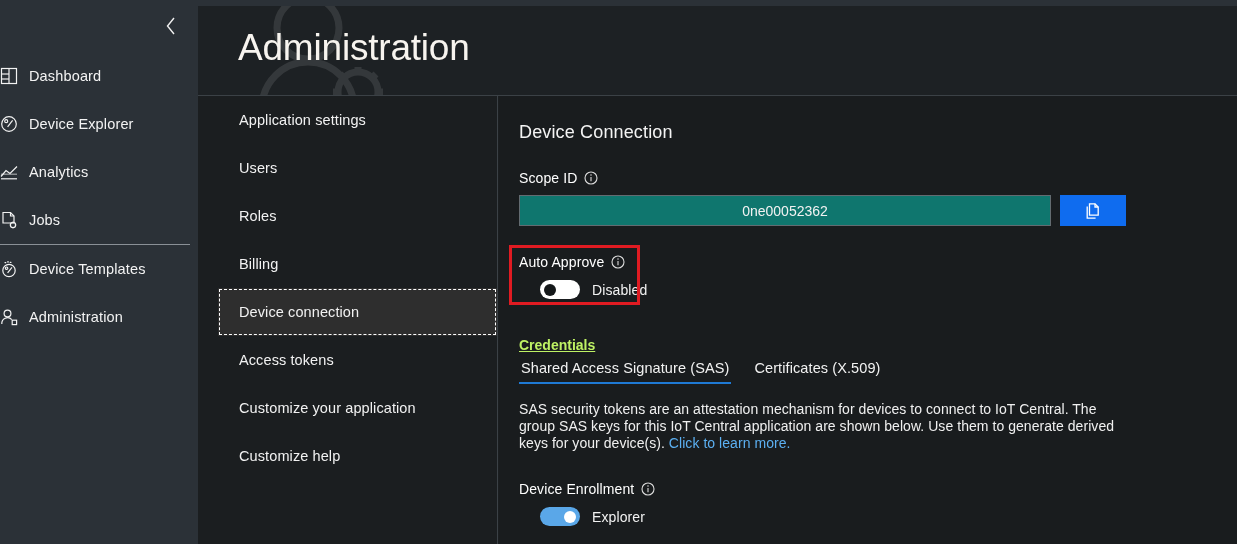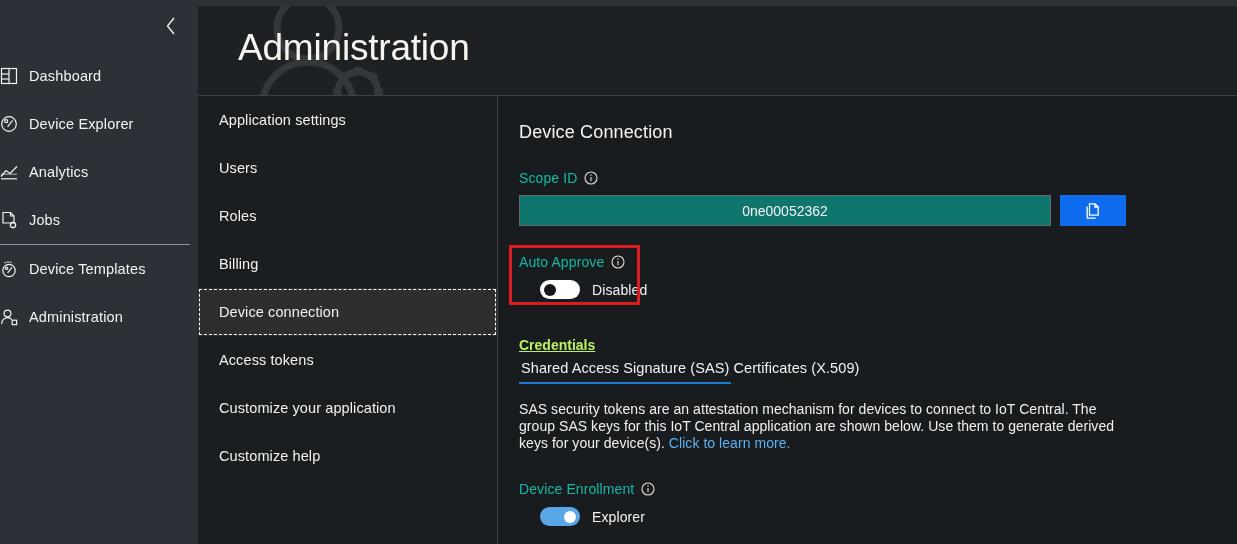--- a/index.html
+++ b/index.html
@@ -136,20 +136,21 @@
   .subnav-item {
     position: relative;
     display: flex;
     align-items: center;
     height: 48px;
     padding-left: 21px;
     font-size: 14.5px;
     color: #f2f2f2;
     cursor: pointer;
     letter-spacing: .1px;
+    margin-left: 20px;
   }
   .subnav-item.active {
     background: #2e2e2e;
     outline: 1px dashed #ffffff;
     outline-offset: -2px;
   }
 
   
   #content {
     position: absolute;
@@ -163,21 +164,21 @@
     font-size: 18px;
     color: #f4f4f4;
     letter-spacing: .15px;
   }
 
   .field-label {
     display: flex;
     align-items: center;
     gap: 7px;
     font-size: 14px;
-    color: #14b8a6;
+    color: #ffffff;
     letter-spacing: .1px;
   }
 
   .info-icon {
     display: inline-flex;
     width: 14px; height: 14px;
     color: #dcdcdc;
     cursor: pointer;
   }
   .info-icon svg { display: block; }
@@ -272,20 +273,21 @@
     font-size: 14px;
     font-weight: bold;
     color: #bef264;
     text-decoration: underline;
   }
 
   #cred-tabs {
     position: absolute;
     left: 20px; top: 264px;
     display: flex;
+    gap: 21px;
   }
 
   .cred-tab {
     position: relative;
     padding: 0 2px 8px 2px;
     font-size: 14.5px;
     color: #f2f2f2;
     cursor: pointer;
     letter-spacing: .1px;
   }

